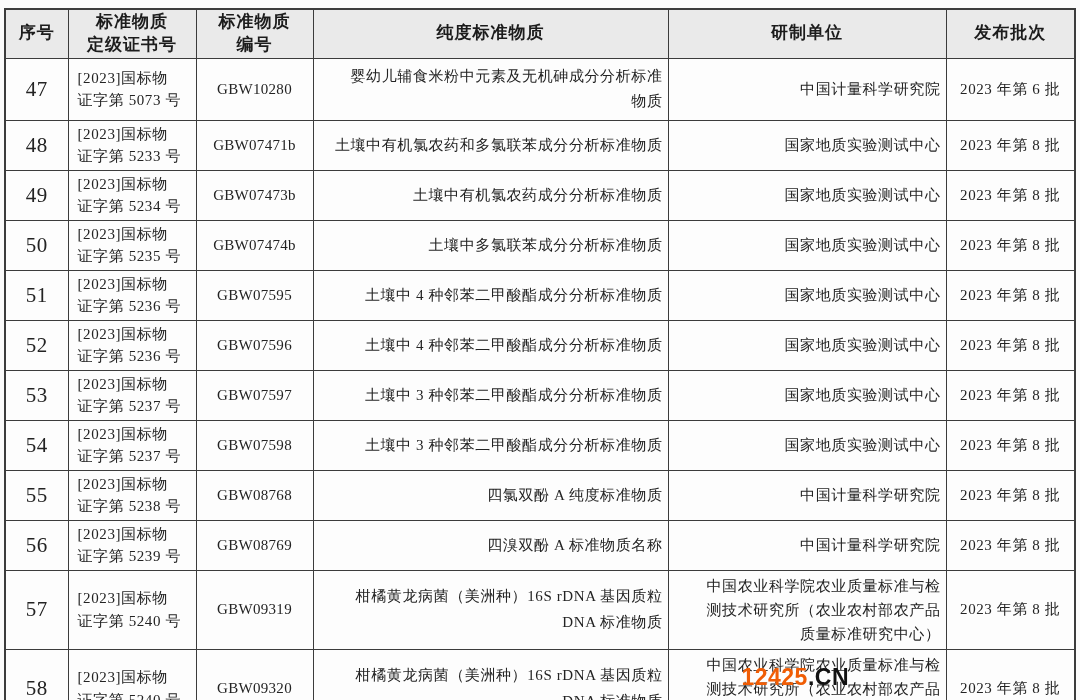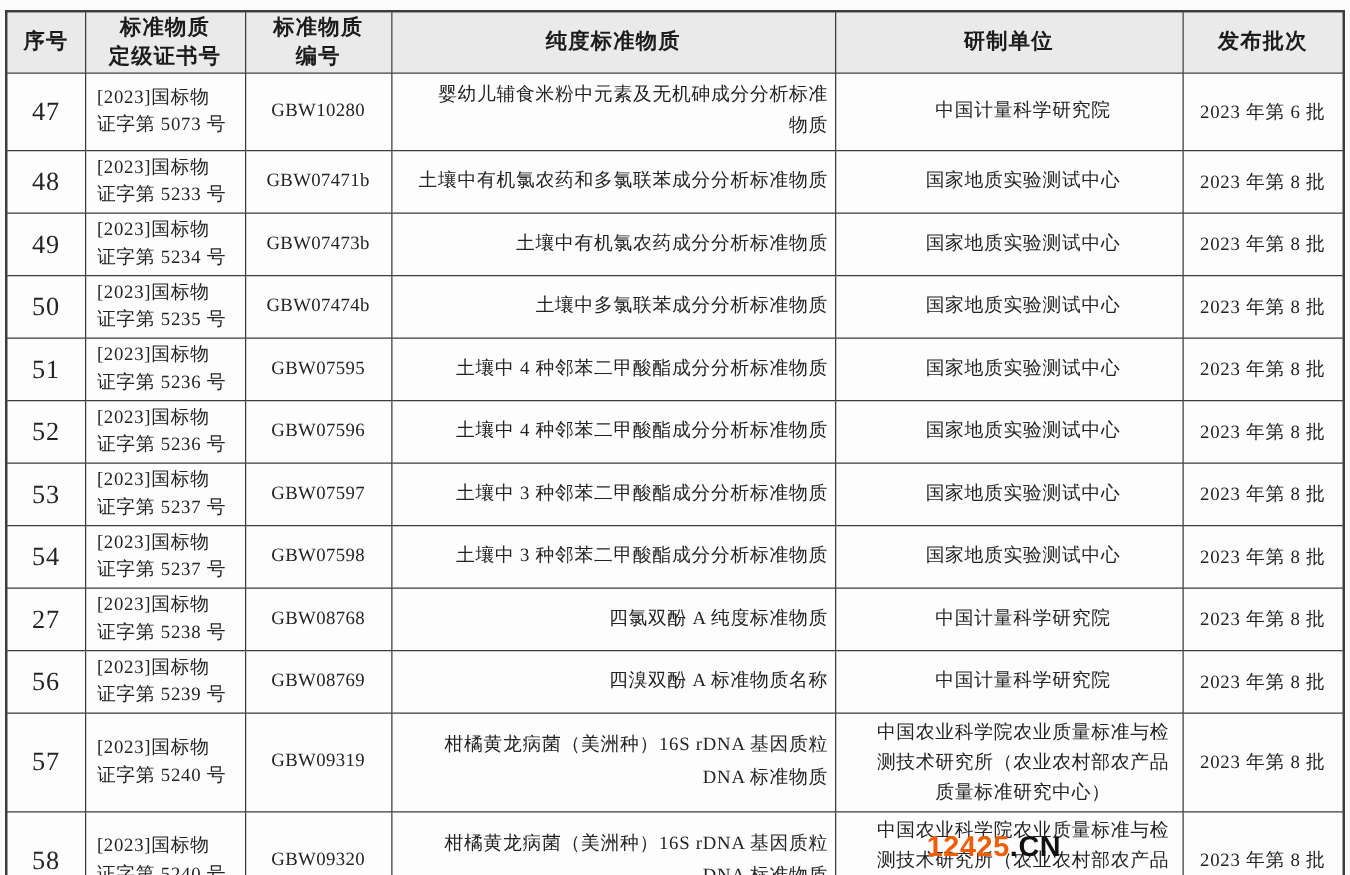--- a/index.html
+++ b/index.html
@@ -50,21 +50,21 @@
     background: #fdfdfd;
   }
   .ref-table tbody tr { height: 47px; }
   .ref-table tbody tr:nth-child(1) { height: 62px; }
   .ref-table tbody tr:nth-child(11),
   .ref-table tbody tr:nth-child(12) { height: 79px; }
   td.c-no    { text-align: center; font-size: 21px; }
   td.c-cert  { text-align: left; padding-left: 9px; line-height: 1.5; }
   td.c-code  { text-align: center; letter-spacing: 0.3px; }
   td.c-name  { text-align: right; padding-left: 20px; line-height: 1.7; }
-  td.c-unit  { text-align: center; padding-left: 28px; line-height: 1.6; }
+  td.c-unit  { text-align: right; padding-left: 28px; line-height: 1.6; }
   td.c-batch { text-align: center; }
   .watermark {
     position: absolute;
     right: 17px;
     bottom: 11px;
     font-family: "Liberation Sans", "DejaVu Sans", sans-serif;
     font-weight: bold;
     font-size: 23px;
     letter-spacing: 0.5px;
     line-height: 1;
@@ -165,21 +165,21 @@
         <tr>
           <td class="c-no">54</td>
           <td class="c-cert">[2023]国标物
 证字第 5237 号</td>
           <td class="c-code">GBW07598</td>
           <td class="c-name">土壤中 3 种邻苯二甲酸酯成分分析标准物质</td>
           <td class="c-unit">国家地质实验测试中心</td>
           <td class="c-batch">2023 年第 8 批</td>
         </tr>
         <tr>
-          <td class="c-no">27</td>
+          <td class="c-no">55</td>
           <td class="c-cert">[2023]国标物
 证字第 5238 号</td>
           <td class="c-code">GBW08768</td>
           <td class="c-name">四氯双酚 A 纯度标准物质</td>
           <td class="c-unit">中国计量科学研究院</td>
           <td class="c-batch">2023 年第 8 批</td>
         </tr>
         <tr>
           <td class="c-no">56</td>
           <td class="c-cert">[2023]国标物

